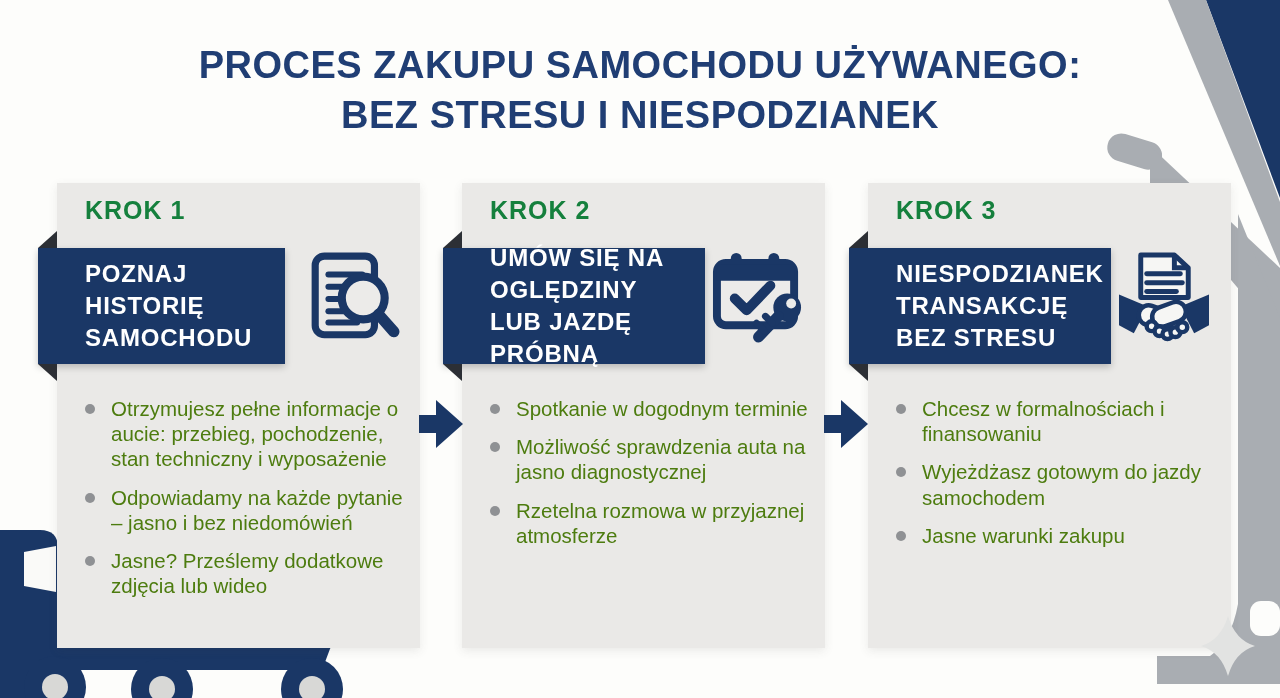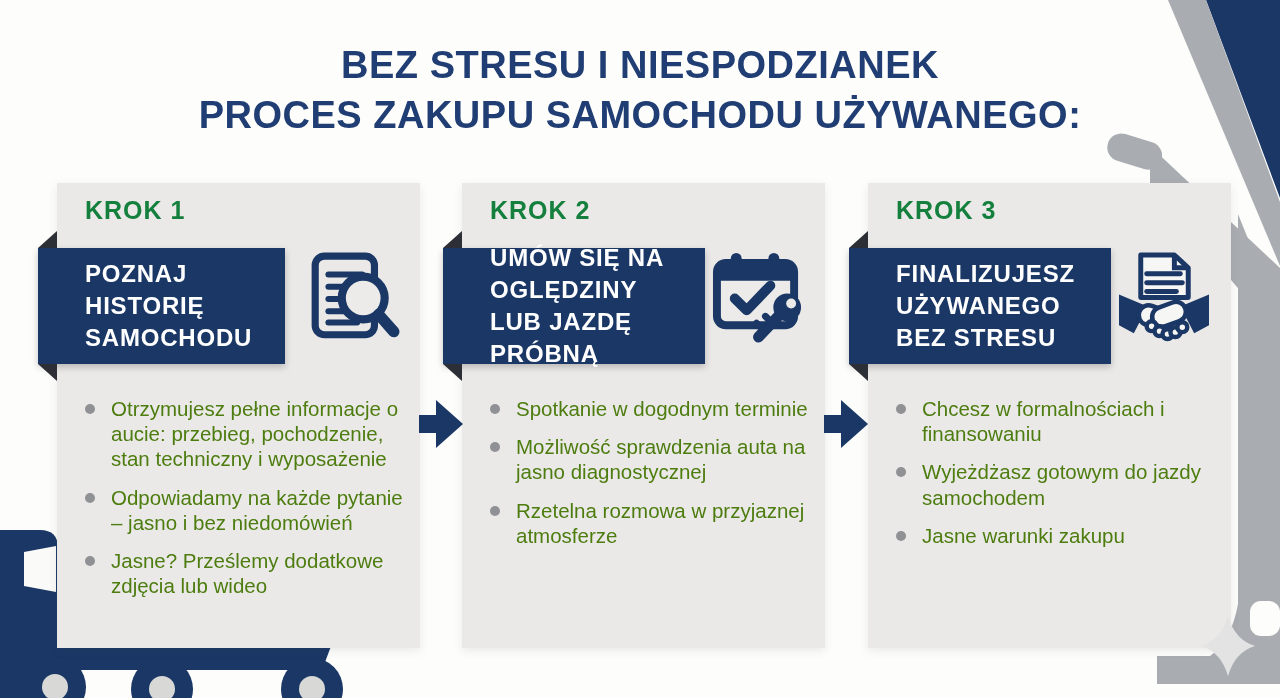--- a/index.html
+++ b/index.html
@@ -63,22 +63,22 @@
           <circle cx="55" cy="687" r="13" fill="#d8d8d6"></circle>
         <circle cx="162" cy="689" r="31" fill="#1a3766"></circle>
           <circle cx="162" cy="689" r="13" fill="#d8d8d6"></circle>
         <circle cx="312" cy="689" r="31" fill="#1a3766"></circle>
           <circle cx="312" cy="689" r="13" fill="#d8d8d6"></circle>
       </g>
     </g>
   </svg>
 
   <div class="title">
+    <div>PROCES ZAKUPU SAMOCHODU UŻYWANEGO:</div>
     <div>BEZ STRESU I NIESPODZIANEK</div>
-    <div>PROCES ZAKUPU SAMOCHODU UŻYWANEGO:</div>
   </div>
 
   <div class="card c1">
     <div class="krok">KROK 1</div>
     <div class="banner">
       <div class="fold top"></div>
       <div class="fold bot"></div>
       <div class="htxt">POZNAJ HISTORIĘ SAMOCHODU</div>
     </div>
     <svg class="card-icon" viewBox="0 0 92 92">
@@ -142,21 +142,21 @@
         <div class="btext">Rzetelna rozmowa w przyjaznej atmosferze</div>
       </div>
     </div>
   </div>
 
   <div class="card c3">
     <div class="krok">KROK 3</div>
     <div class="banner">
       <div class="fold top"></div>
       <div class="fold bot"></div>
-      <div class="htxt">FINALIZUJESZ UŻYWANEGO BEZ STRESU</div>
+      <div class="htxt">NIESPODZIANEK TRANSAKCJĘ BEZ STRESU</div>
     </div>
     <svg class="card-icon" viewBox="0 0 95 95">
       <path d="M24,4 h34 l14,13 v30 h-48 z" fill="#f6f6f4" stroke="#1a3766" stroke-width="5" stroke-linejoin="round"></path>
       <path d="M58,4 v13 h14" fill="none" stroke="#1a3766" stroke-width="5"></path>
       <g stroke="#1a3766" stroke-width="5" stroke-linecap="round">
         <line x1="30" y1="23" x2="64" y2="23"></line>
           <line x1="30" y1="32" x2="66" y2="32"></line>
           <line x1="30" y1="41" x2="60" y2="41"></line>
       </g>
       <polygon points="2,44 31,56 17,83 2,75" fill="#1a3766"></polygon>

